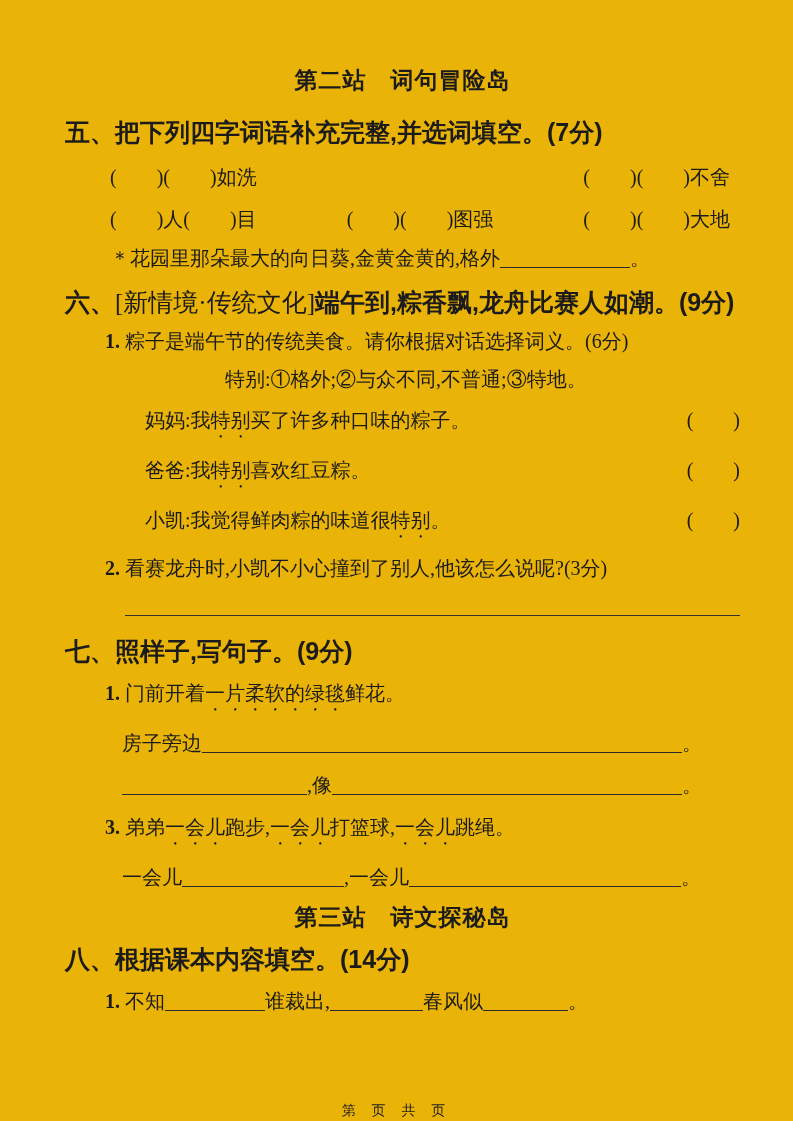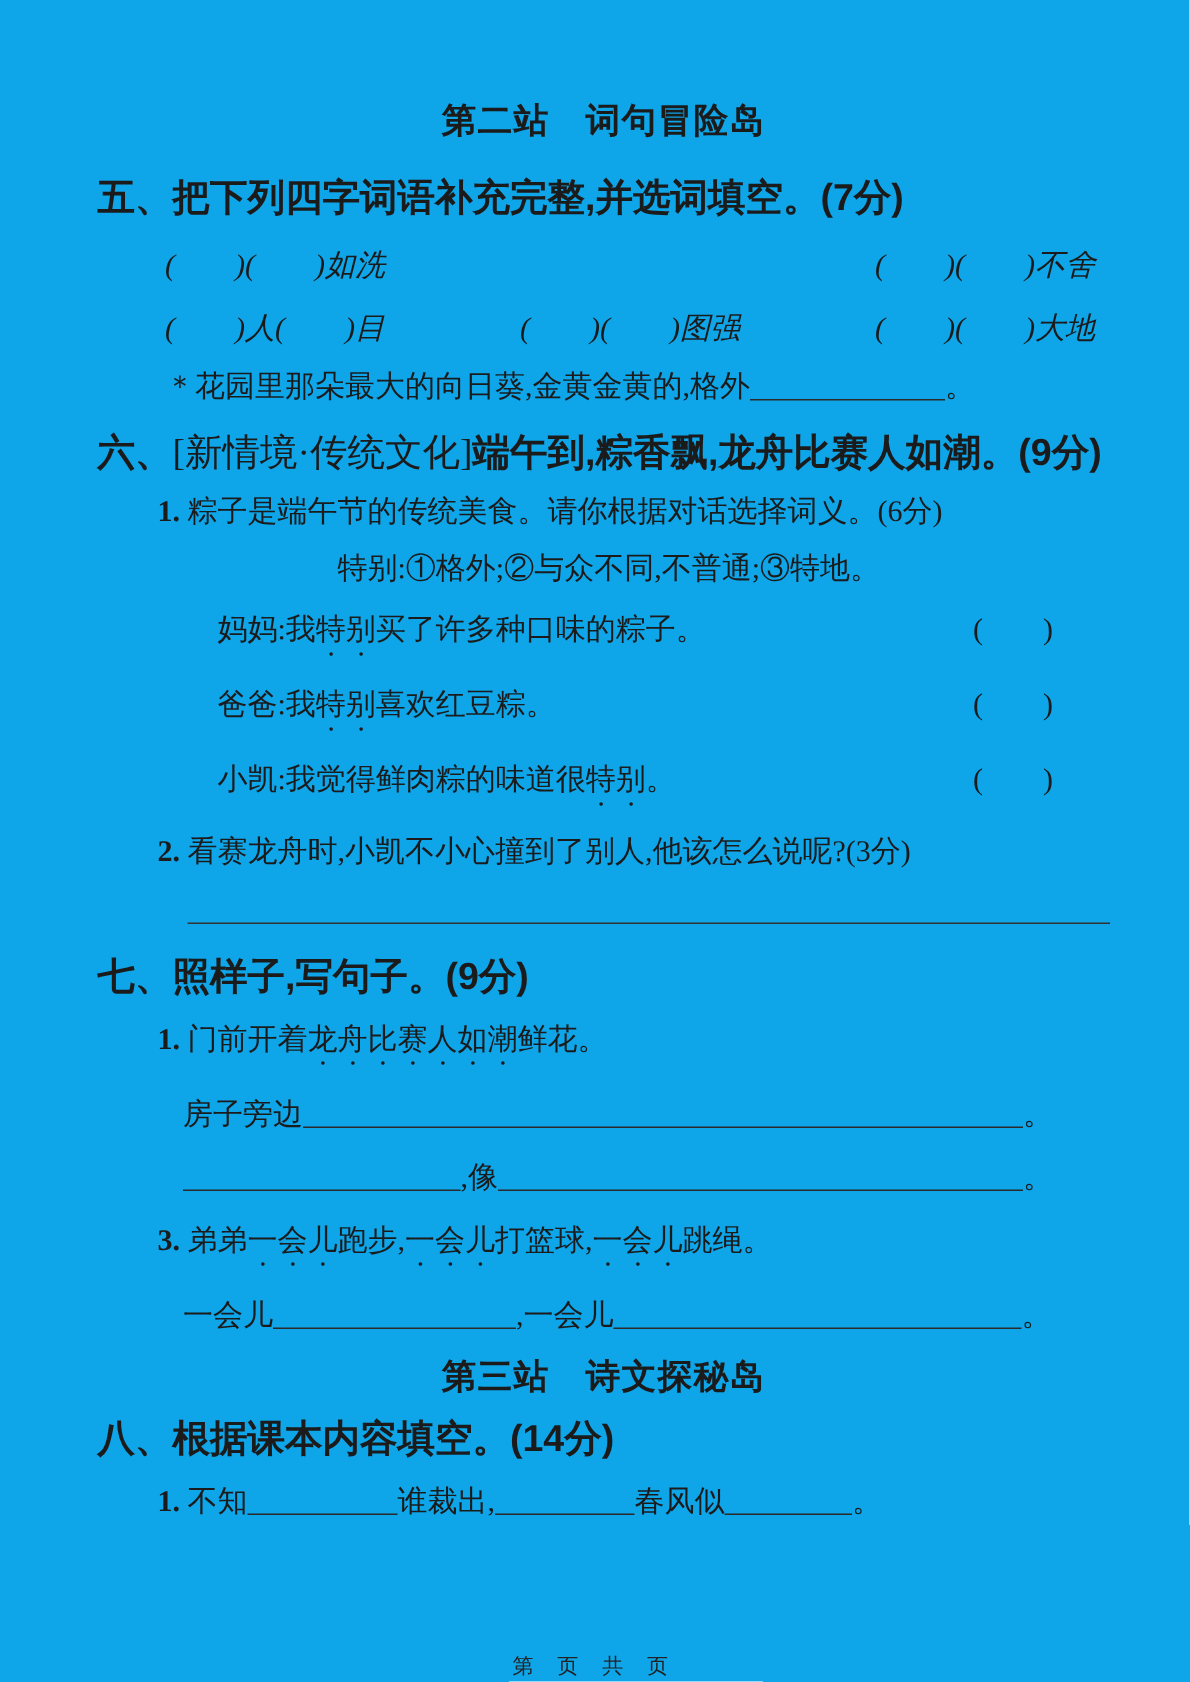--- a/index.html
+++ b/index.html
@@ -1,35 +1,35 @@
 <!DOCTYPE html>
 <html><head>
 <meta charset="utf-8">
 <style>
   html,body{margin:0;padding:0;background:#ffffff;}
   body{width:793px;height:1121px;font-family:"Liberation Serif","DejaVu Serif",serif;color:#1b1b1b;}
-  .sheet{position:relative;box-sizing:border-box;width:793px;height:1121px;background:#0ea5e9;
+  .sheet{position:relative;box-sizing:border-box;width:793px;height:1121px;background:#eab308;
          padding:66px 53px 0 65px;overflow:hidden;}
 
   .station-title{font-family:"Liberation Serif","DejaVu Serif",serif;font-weight:700;
                  font-size:23px;line-height:30px;text-align:center;margin:0;letter-spacing:1px;}
   .sec-heading{font-family:"Liberation Sans","DejaVu Sans",sans-serif;font-weight:700;
                font-size:25px;line-height:28px;}
   .sec-heading .tag{font-family:"Liberation Serif","DejaVu Serif",serif;font-weight:400;text-align:center;}
 
   .kai{font-size:20px;line-height:28px;}
   .qnum{font-weight:700;}
   .emph{-webkit-text-emphasis:filled dot #1b1b1b;-webkit-text-emphasis-position:under;
         text-emphasis:filled dot #1b1b1b;text-emphasis-position:under right;}
 
   .blank{display:inline-block;height:14px;border-bottom:1.5px solid #2a2a2a;vertical-align:-3px;}
 
   .blank-row{display:flex;justify-content:space-between;font-size:20px;line-height:30px;
-             margin-left:45px;margin-right:10px;font-style:italic;}
-  .dialog{display:flex;justify-content:space-between;margin-left:80px;margin-right:38px;line-height:30px;gap:28px;}
+             margin-left:45px;margin-right:10px;}
+  .dialog{display:flex;justify-content:space-between;margin-left:80px;line-height:30px;gap:28px;}
 
   .mt22{margin-top:22px}.mt21{margin-top:21px}.mt16{margin-top:16px}.mt14{margin-top:14px}
   .mt13{margin-top:13px}.mt12{margin-top:12px}.mt10{margin-top:10px}
 
   .indent-num{margin-left:40px;}
   .indent-star{margin-left:45px;}
   .indent-opt{margin-left:160px;}
   .indent-ans{margin-left:57px;}
   .indent-a1{margin-left:92px;}
 
@@ -90,21 +90,21 @@
     <span class="qnum">2.</span>
     <span>看赛龙舟时,小凯不小心撞到了别人,他该怎么说呢?(3分)</span>
   </div>
 
   <div class="answer-rule"></div>
 
   <div class="sec-heading mt21">七、照样子,写句子。(9分)</div>
 
   <div class="kai mt14 indent-num">
     <span class="qnum">1.</span>
-    <span><span>门前开着</span><span class="emph">龙舟比赛人如潮</span><span>鲜花。</span></span>
+    <span><span>门前开着</span><span class="emph">一片柔软的绿毯</span><span>鲜花。</span></span>
   </div>
   <div class="kai mt14 indent-ans">
     <span>房子旁边</span><span class="blank" style="width:480px"></span><span>。</span>
   </div>
 
   <div class="kai mt14 indent-ans">
     <span class="blank" style="width:185px"></span><span>,像</span><span class="blank" style="width:350px"></span><span>。</span>
   </div>
 
   <div class="kai mt14 indent-num">

